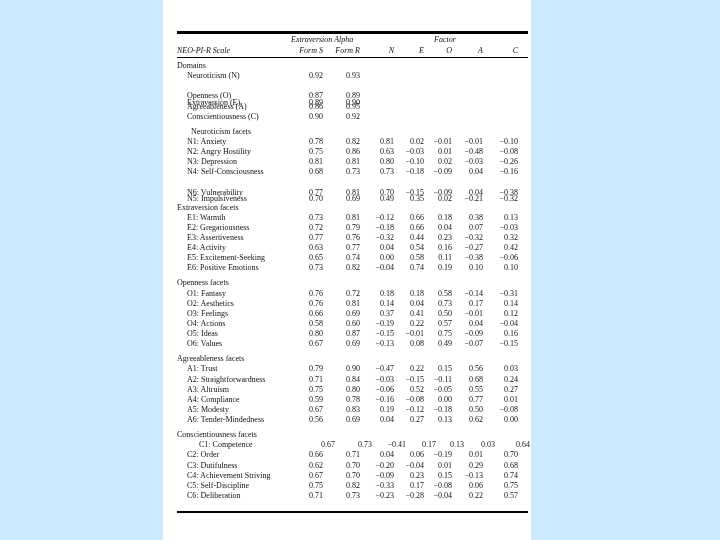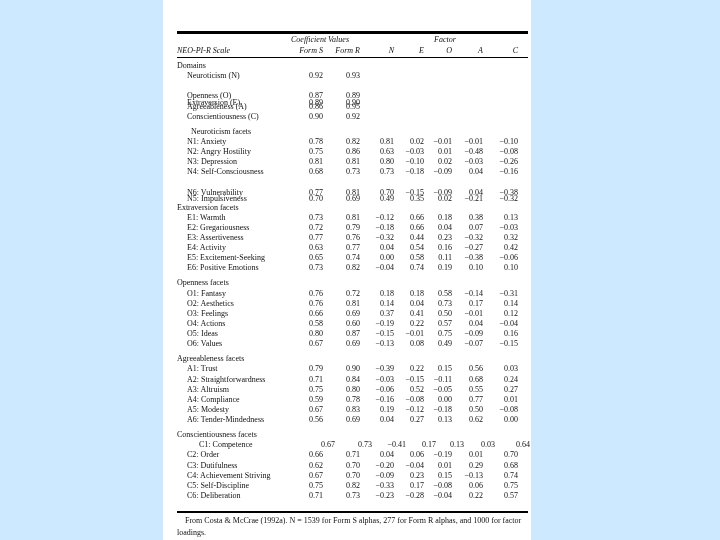--- a/index.html
+++ b/index.html
@@ -39,21 +39,21 @@
     position:absolute; left:14px; width:352px; top:515px; font-size:8px; line-height:12px;
     text-indent:8px;
   }
 </style>
 </head>
 <body>
 
 <div class="page">
   <div class="rule-thick"></div>
 
-  <div class="hdr" style="left:128px; top:35px;">Coefficient Values</div>
+  <div class="hdr" style="left:128px; top:35px;">Extraversion Alpha</div>
   <div class="hdr" style="left:271px; top:35px;">Factor</div>
   <div class="hdr" style="left:14px; top:46px;">NEO-PI-R Scale</div>
   <div id="hdr-cols">
       <div class="hdr" style="top: 46px; width: 40px; text-align: right; left: 120px;">Form S</div>
       <div class="hdr" style="top: 46px; width: 40px; text-align: right; left: 157px;">Form R</div>
       <div class="hdr" style="top: 46px; width: 40px; text-align: right; left: 191px;">N</div>
       <div class="hdr" style="top: 46px; width: 40px; text-align: right; left: 221px;">E</div>
       <div class="hdr" style="top: 46px; width: 40px; text-align: right; left: 249px;">O</div>
       <div class="hdr" style="top: 46px; width: 40px; text-align: right; left: 280px;">A</div>
       <div class="hdr" style="top: 46px; width: 40px; text-align: right; left: 315px;">C</div>
@@ -303,21 +303,21 @@
         <span class="cell" style="left: 284px;">−0.07</span>
         <span class="cell" style="left: 319px;">−0.15</span>
       </div>
       <div class="row section" style="top: 354.25px;">
         <span class="lbl" style="left: 14px;">Agreeableness facets</span>
       </div>
       <div class="row" style="top: 364.4px;">
         <span class="lbl indent">A1: Trust</span>
         <span class="cell" style="left: 124px;">0.79</span>
         <span class="cell" style="left: 161px;">0.90</span>
-        <span class="cell" style="left: 195px;">−0.39</span>
+        <span class="cell" style="left: 195px;">−0.47</span>
         <span class="cell" style="left: 225px;">0.22</span>
         <span class="cell" style="left: 253px;">0.15</span>
         <span class="cell" style="left: 284px;">0.56</span>
         <span class="cell" style="left: 319px;">0.03</span>
       </div>
       <div class="row" style="top: 374.55px;">
         <span class="lbl indent">A2: Straightforwardness</span>
         <span class="cell" style="left: 124px;">0.71</span>
         <span class="cell" style="left: 161px;">0.84</span>
         <span class="cell" style="left: 195px;">−0.03</span>
@@ -425,14 +425,13 @@
         <span class="cell" style="left: 161px;">0.73</span>
         <span class="cell" style="left: 195px;">−0.23</span>
         <span class="cell" style="left: 225px;">−0.28</span>
         <span class="cell" style="left: 253px;">−0.04</span>
         <span class="cell" style="left: 284px;">0.22</span>
         <span class="cell" style="left: 319px;">0.57</span>
       </div>
     </div>
 
   <div class="rule-thin r-foot"></div>
-  <div class="footnote">From Costa &amp; McCrae (1992a). N = 1539 for Form S alphas, 277 for Form R alphas, and 1000 for factor loadings.</div>
 </div>
 
 </body></html>

